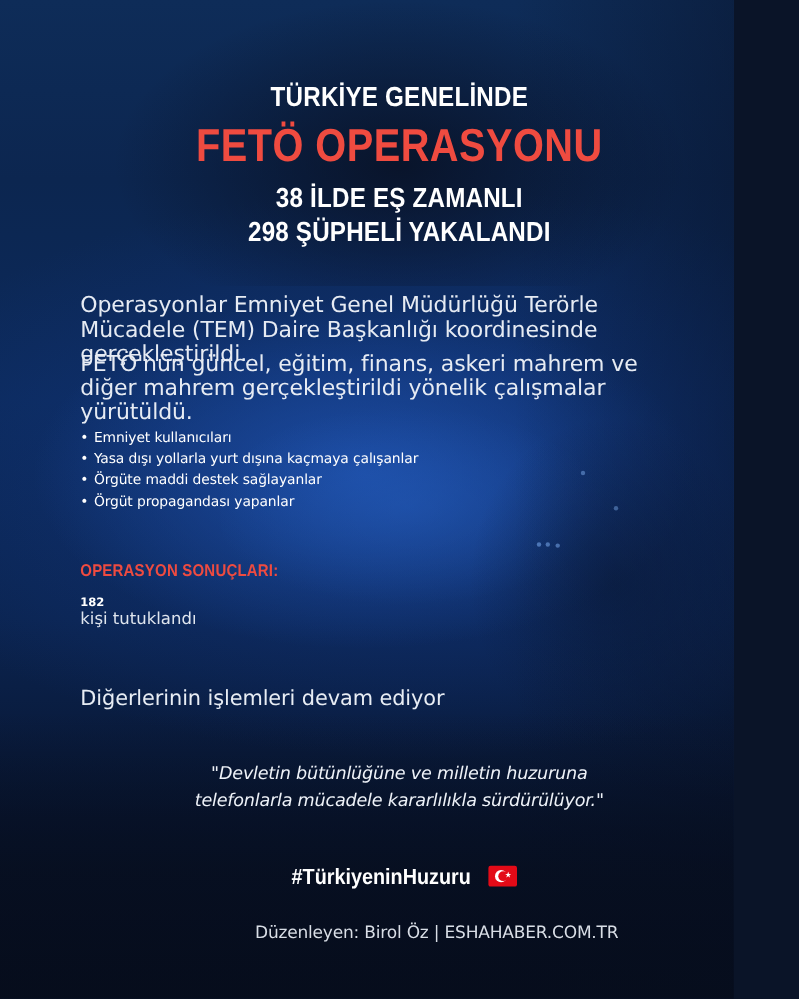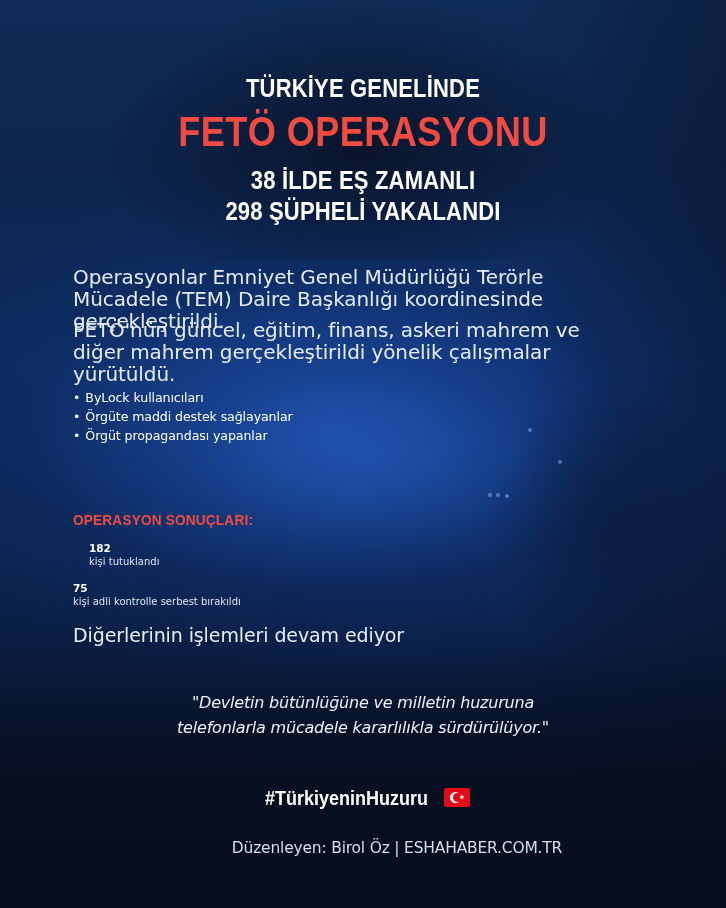--- a/index.html
+++ b/index.html
@@ -1,18 +1,18 @@
 <!DOCTYPE html>
 <html><head>
   <meta charset="utf-8">
   <style>
     * { margin:0; padding:0; box-sizing:border-box; }
     html, body { width:726px; height:908px; overflow:hidden; background:#0a1428; }
     .poster {
-      position:relative; width:726px; height:908px; overflow:hidden;
+      position:relative; width:667px; height:908px; overflow:hidden;
       background:
         radial-gradient(ellipse 300px 160px at 330px 430px, rgba(30,80,170,0.85), rgba(20,55,130,0.0) 100%),
         radial-gradient(ellipse 520px 260px at 380px 430px, rgba(18,55,130,0.75), rgba(10,30,70,0) 100%),
         linear-gradient(180deg, #0e2c58 0%, #0c2650 18%, #0c2a5c 40%, #0b2450 62%, #081530 82%, #070f22 100%);
       text-decoration: underline;
     }
     .shade-top {
       position:absolute; left:0; top:0; width:726px; height:260px;
       background: radial-gradient(ellipse 260px 150px at 363px 150px, rgba(8,14,30,0.75), rgba(8,14,30,0) 100%);
     }
@@ -65,22 +65,22 @@
     }
     .bullets li .b { margin-right:5px; }
 
     .results-title {
       position:absolute; left:73px; top:511px;
       font-family:"Liberation Sans", sans-serif; font-weight:700; font-size:15.5px; color:#ef4b40;
       transform:scaleX(0.88); transform-origin:left center; letter-spacing:0.2px;
     }
     .stat { position:absolute; left:73px; font-family:"DejaVu Sans", sans-serif; color:#fff; }
     .stat .num { font-size:10.5px; font-weight:700; line-height:14px; }
-    .stat .lbl { font-size:10px; line-height:14px; color:#dfe5ee; }
-    .s1 { top:541px;margin-left:16px; }
+    .stat .lbl { font-size:15px; line-height:14px; color:#dfe5ee; }
+    .s1 { top:541px; }
     .s2 { top:581px; }
 
     .ongoing {
       position:absolute; left:73px; top:624px;
       font-family:"DejaVu Sans", sans-serif; font-size:19px; color:#e8edf4; letter-spacing:-0.1px;
     }
 
     .quote {
       position:absolute; left:0; top:690px; width:726px; text-align:center;
       font-family:"DejaVu Sans", sans-serif; font-style:italic; font-size:16px; line-height:25px; color:#eef2f8;
@@ -123,34 +123,31 @@
   <div class="content">
     <div class="h-sub h1">TÜRKİYE GENELİNDE</div>
     <div class="h-main">FETÖ OPERASYONU</div>
     <div class="h-sub h3">38 İLDE EŞ ZAMANLI</div>
     <div class="h-sub h4">298 ŞÜPHELİ YAKALANDI</div>
 
     <p class="para p1">Operasyonlar Emniyet Genel Müdürlüğü Terörle Mücadele (TEM) Daire Başkanlığı koordinesinde gerçekleştirildi.</p>
     <p class="para p2">FETÖ'nün güncel, eğitim, finans, askeri mahrem ve diğer mahrem gerçekleştirildi yönelik çalışmalar yürütüldü.</p>
 
     <ul class="bullets">
-      <li><span class="b">•</span><span>ByLock kullanıcıları</span></li>
+      <li><span class="b">•</span><span>Emniyet kullanıcıları</span></li>
+      <li><span class="b">•</span><span>Yasa dışı yollarla yurt dışına kaçmaya çalışanlar</span></li>
       <li><span class="b">•</span><span>Örgüte maddi destek sağlayanlar</span></li>
       <li><span class="b">•</span><span>Örgüt propagandası yapanlar</span></li>
     </ul>
 
     <div class="results-title">OPERASYON SONUÇLARI:</div>
 
     <div class="stat s1">
       <div class="num">182</div>
       <div class="lbl">kişi tutuklandı</div>
-    </div>
-    <div class="stat s2">
-      <div class="num">75</div>
-      <div class="lbl">kişi adli kontrolle serbest bırakıldı</div>
     </div>
 
     <div class="ongoing">Diğerlerinin işlemleri devam ediyor</div>
 
     <div class="quote">
       <div>"Devletin bütünlüğüne ve milletin huzuruna</div>
       <div>telefonlarla mücadele kararlılıkla sürdürülüyor."</div>
     </div>
 
     <div class="hashtag">

